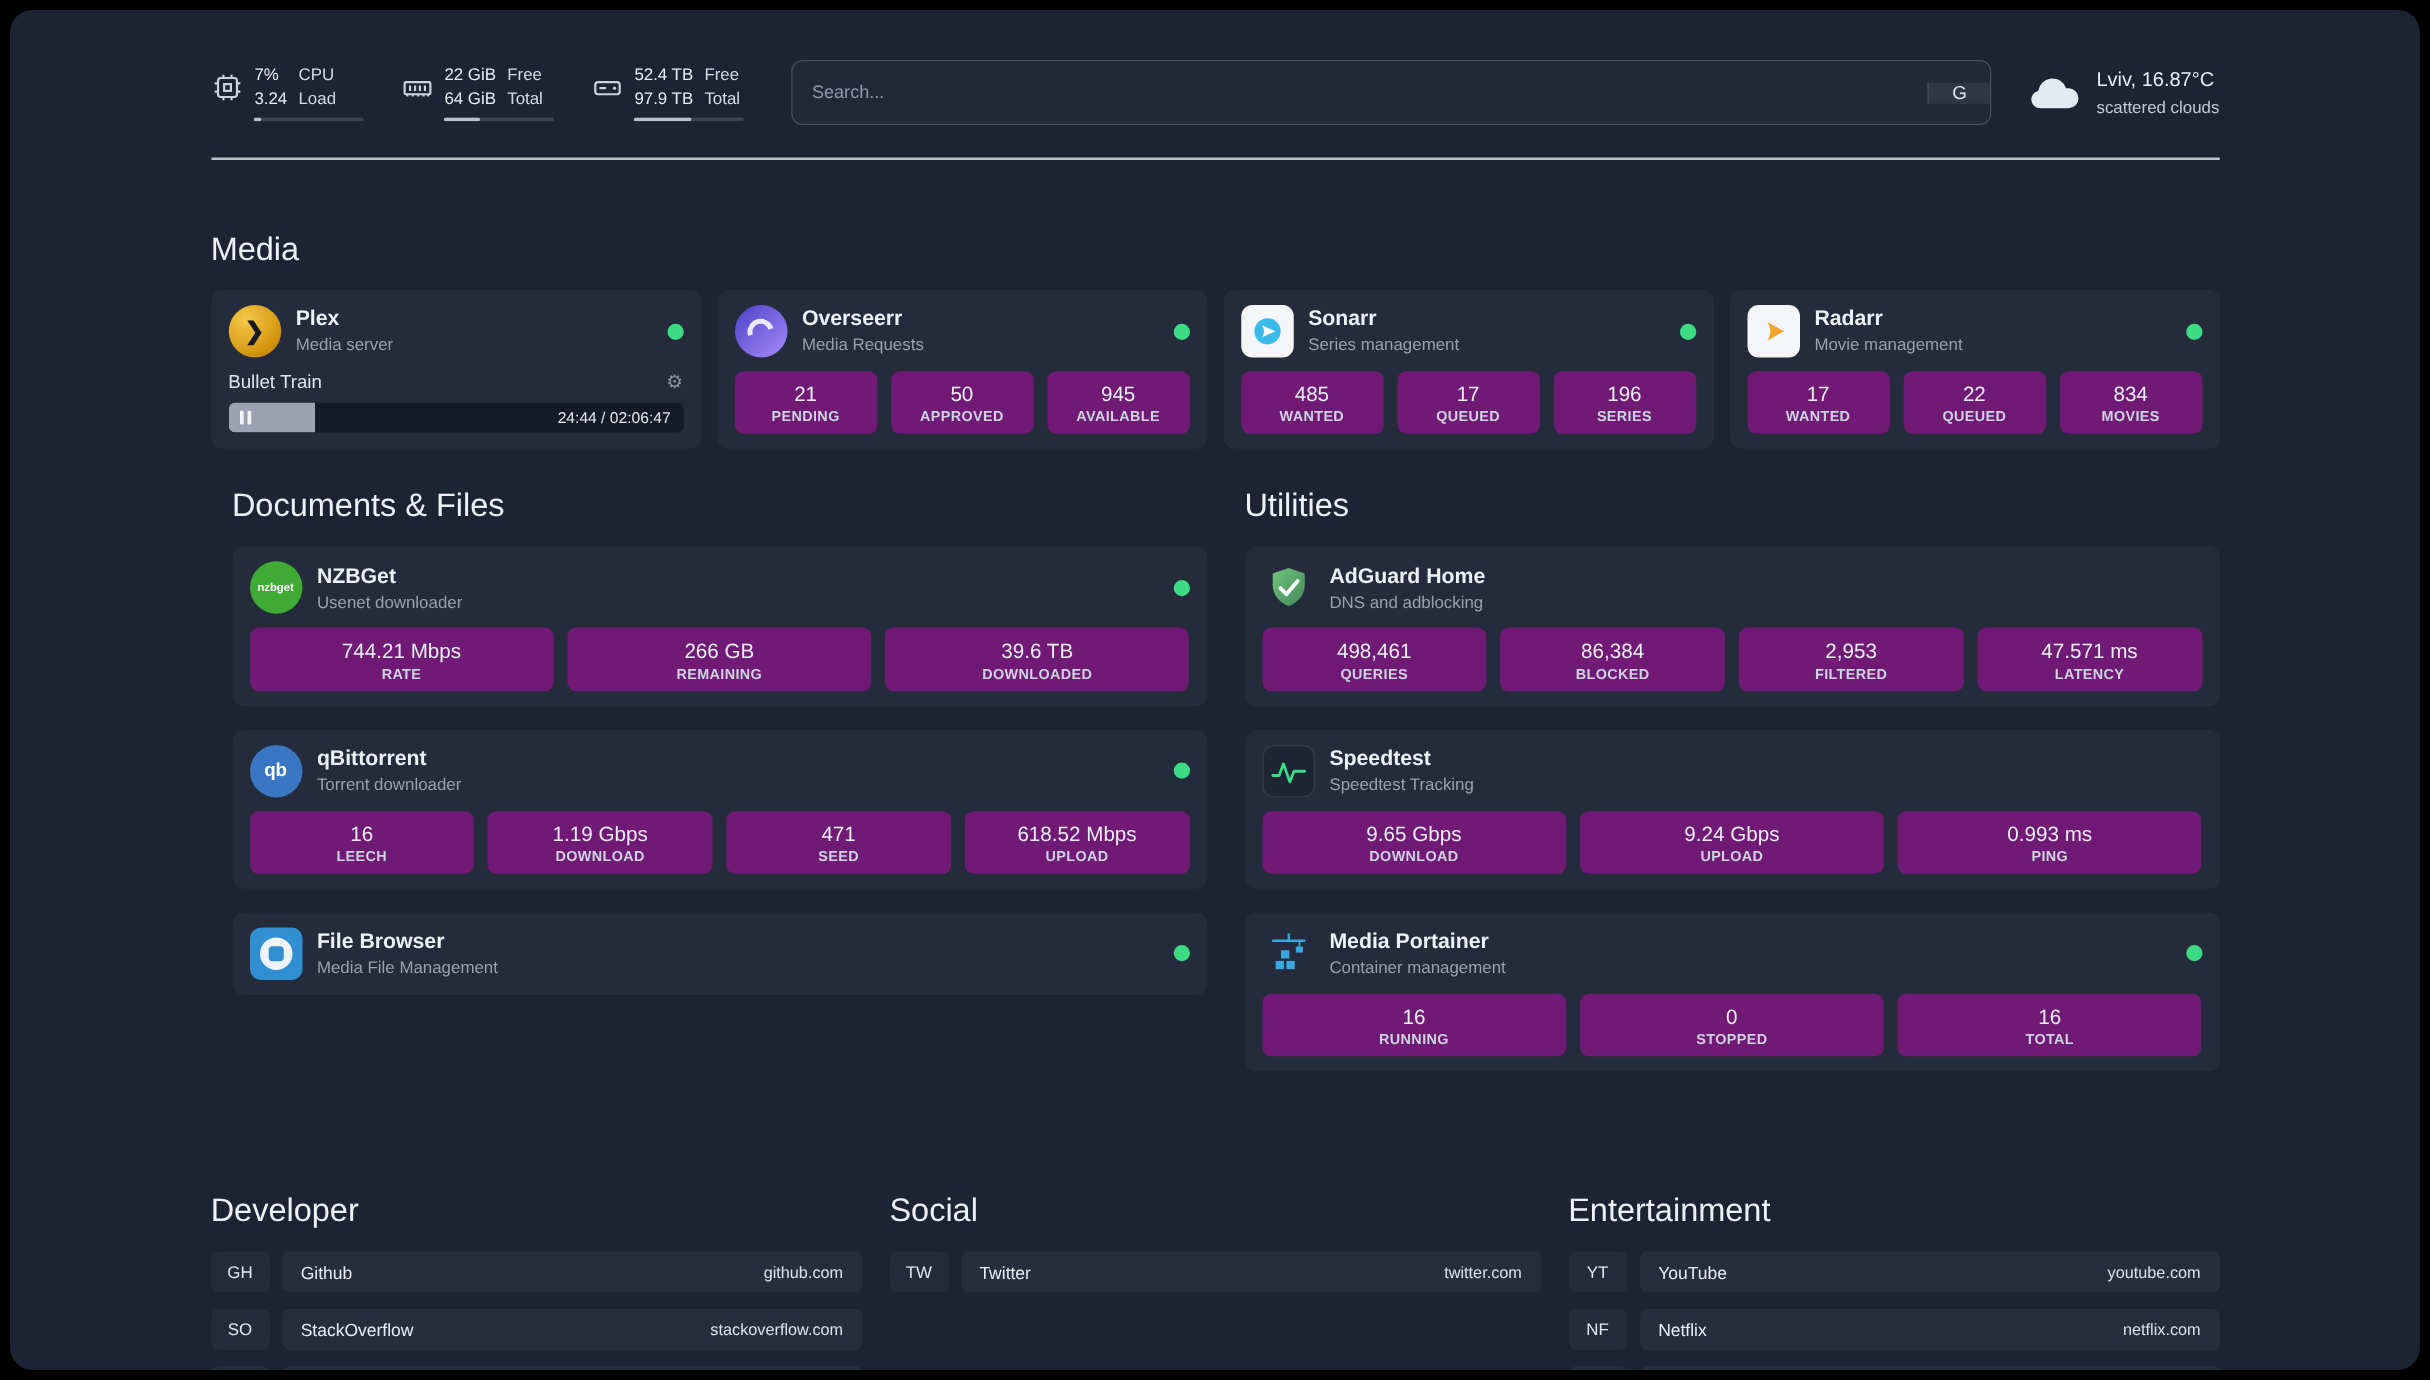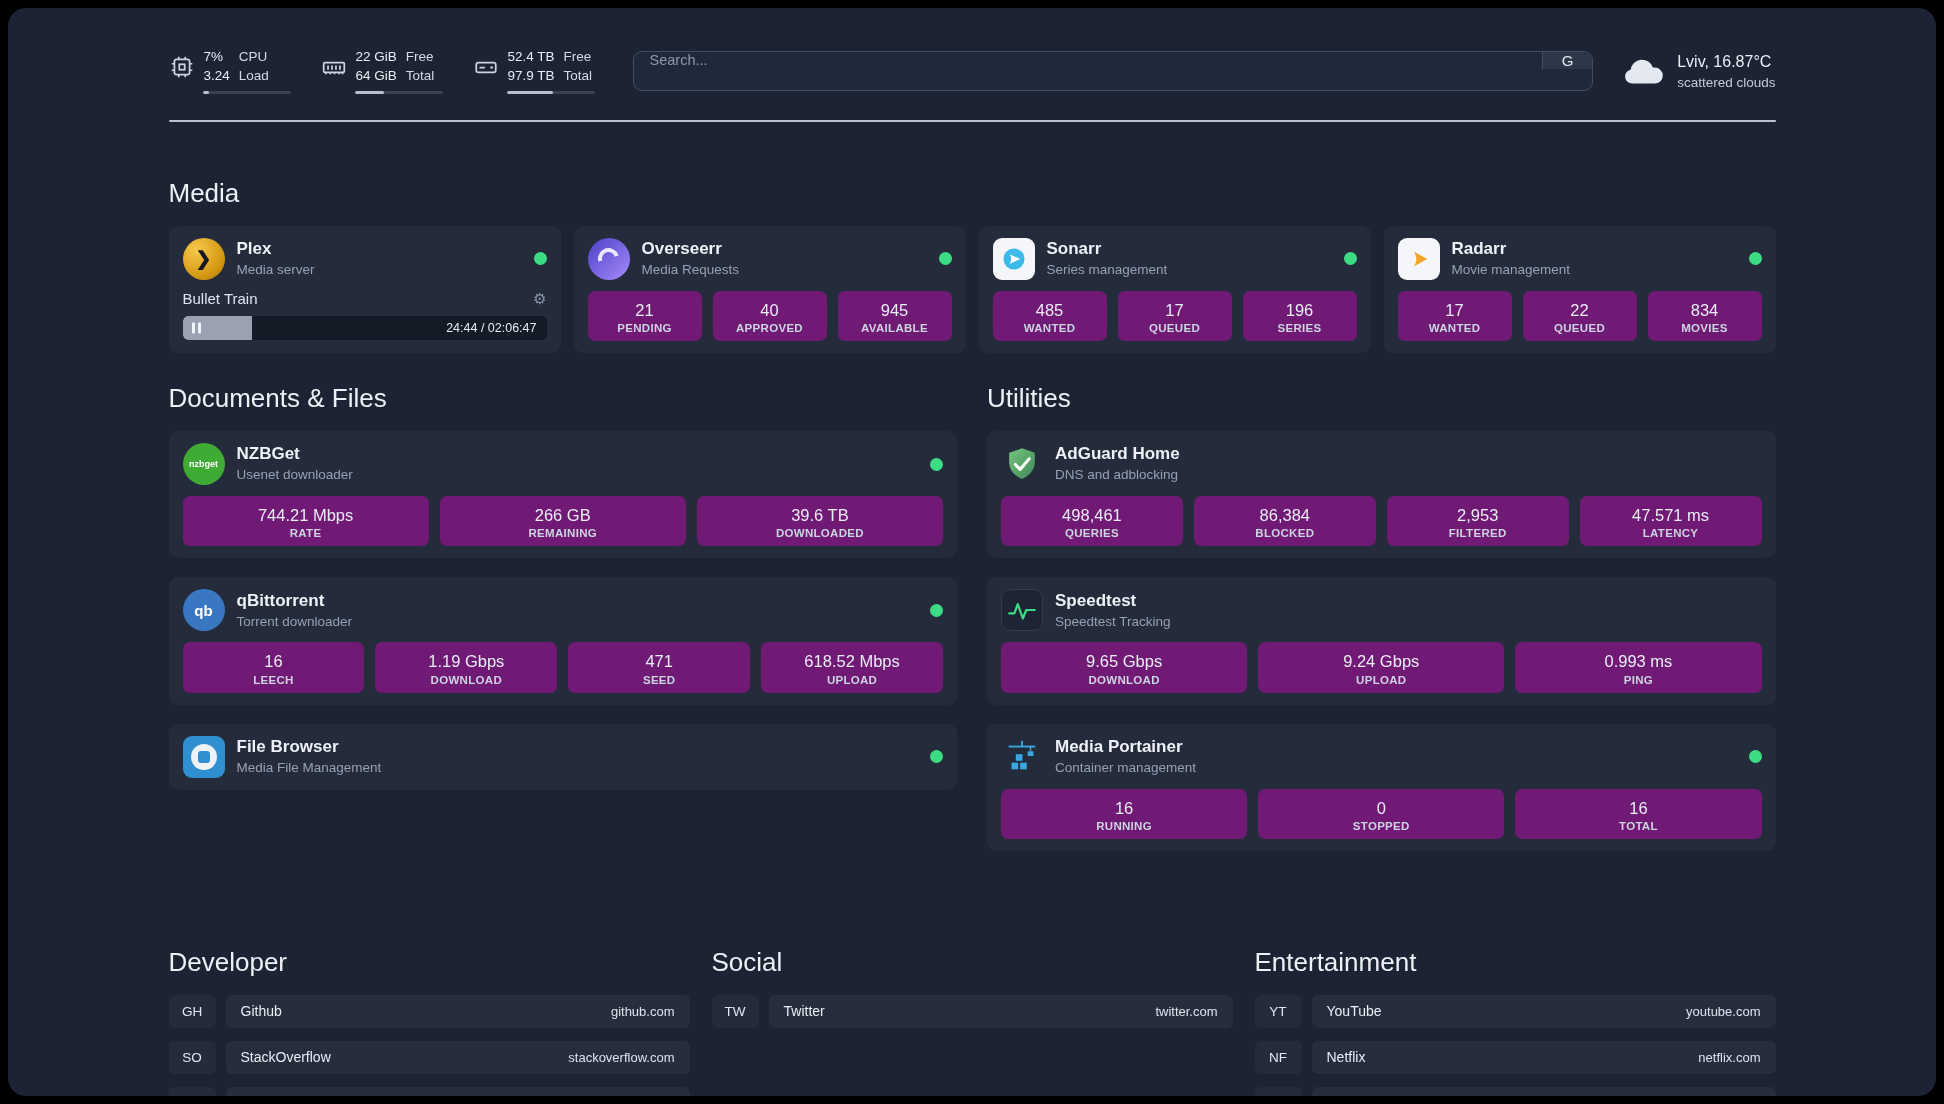--- a/index.html
+++ b/index.html
@@ -15,21 +15,21 @@
   .sysstat { display: flex; flex-direction: column; margin-right: 30px; }
   .sysstat-main { display: flex; align-items: center; gap: 9px; }
   .sys-icon { color: #ccd4e2; display: flex; align-items: center; }
   .sys-col { display: flex; flex-direction: column; font-size: 13.5px; line-height: 1.4; }
   .sys-col.nums { color: #e9edf4; }
   .sys-col.labels { color: #d4dbe7; }
   .statbar { margin-top: 5px; margin-left: 34px; height: 3px; background: #3a4253; border-radius: 2px; overflow: hidden; min-width: 88px; }
   .statbar-fill { height: 100%; background: #b7bfce; border-radius: 2px; }
 
   .searchwrap {
-    flex: 1; margin: 0 30px 0 8px; height: 40px; display: flex; align-items: flex-start;
+    flex: 1; margin: 0 30px 0 8px; height: 52px; display: flex; align-items: center;
     background: #202939; border: 1px solid #434e62; border-radius: 9px; overflow: hidden;
   }
   .searchwrap input {
     flex: 1; background: transparent; border: none; outline: none;
     color: #e8edf4; font-size: 14.5px; padding: 0 16px; font-family: "Liberation Sans", sans-serif;
   }
   .searchwrap input::placeholder { color: #8e99ac; }
   .search-provider {
     width: 50px; display: flex; align-items: center; justify-content: center;
     background: #2d3748; border-left: 1px solid #434e62; color: #dfe5ee; font-size: 15px; cursor: pointer;
@@ -42,21 +42,21 @@
 
   .divider { margin-top: 26px; height: 2px; background: #ced3dc; border-radius: 1px; opacity: .9; }
 
   
   .section-heading { color: #edf0f6; font-size: 26px; font-weight: 500; margin-bottom: 17px; }
   .section-media { margin-top: 56px; }
   .section-lists { margin-top: 30px; }
   .section-bookmarks { margin-top: 96px; }
 
   .media-grid { display: grid; grid-template-columns: repeat(4, 1fr); gap: 13px; }
-  .two-col { display: grid; grid-template-columns: 1fr 1fr; gap: 30px; align-items: start; }
+  .two-col { display: grid; grid-template-columns: 1fr 1fr; gap: 30px; align-items: start; margin-left: 17px; }
   .col-stack { display: flex; flex-direction: column; gap: 19px; }
 
   
   .card { background: #242b3a; border-radius: 9px; padding: 12px 14px; cursor: pointer; }
   .card-header { display: flex; align-items: center; gap: 12px; }
   .title-block { display: flex; flex-direction: column; line-height: 1.35; }
   .app-title { color: #eef1f7; font-size: 17px; font-weight: 600; }
   .app-sub { color: #97a1b4; font-size: 13.5px; }
   .status-dot { width: 13px; height: 13px; border-radius: 50%; background: #3ddc84; margin-left: auto; flex: none; }
 
@@ -235,21 +235,21 @@
               <span class="app-sub">Media Requests</span>
             </div>
             <span class="status-dot"></span>
           </div>
           <div class="stats-row">
             <div class="stat-tile">
               <div class="stat-value">21</div>
               <div class="stat-label">PENDING</div>
             </div>
             <div class="stat-tile">
-              <div class="stat-value">40</div>
+              <div class="stat-value">50</div>
               <div class="stat-label">APPROVED</div>
             </div>
             <div class="stat-tile">
               <div class="stat-value">945</div>
               <div class="stat-label">AVAILABLE</div>
             </div>
           </div>
         </div>
 
         <div class="card">

